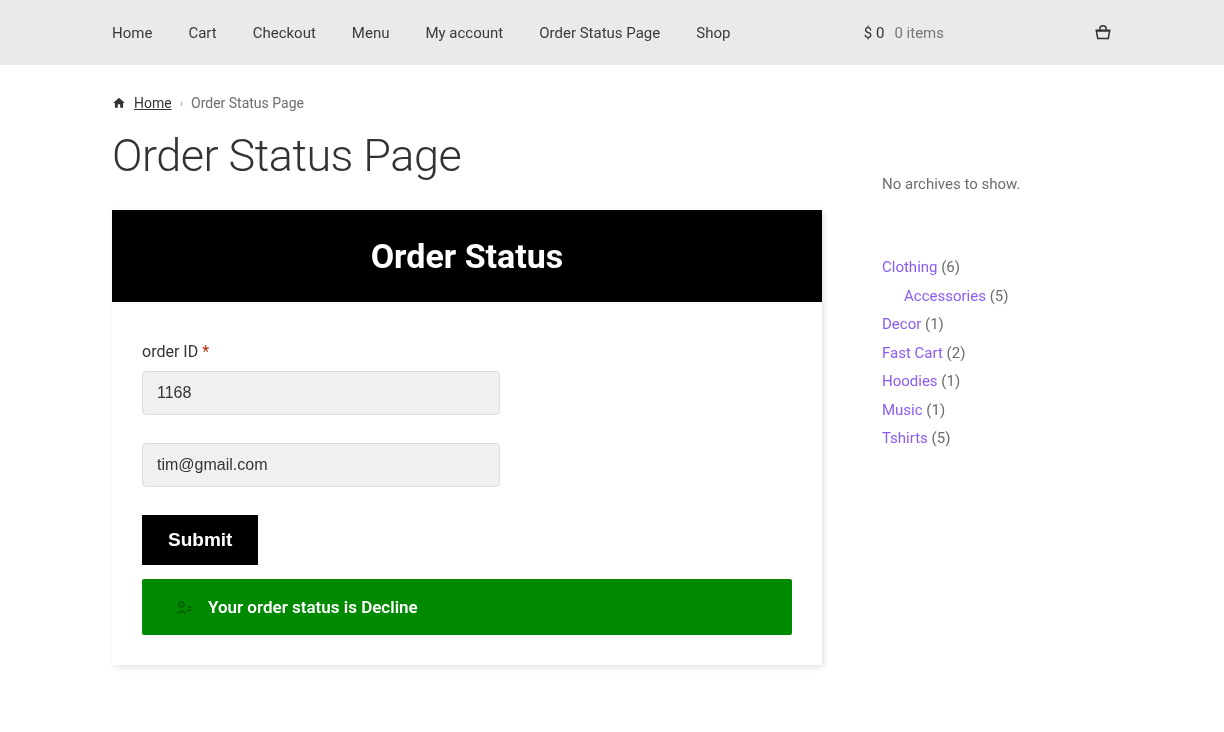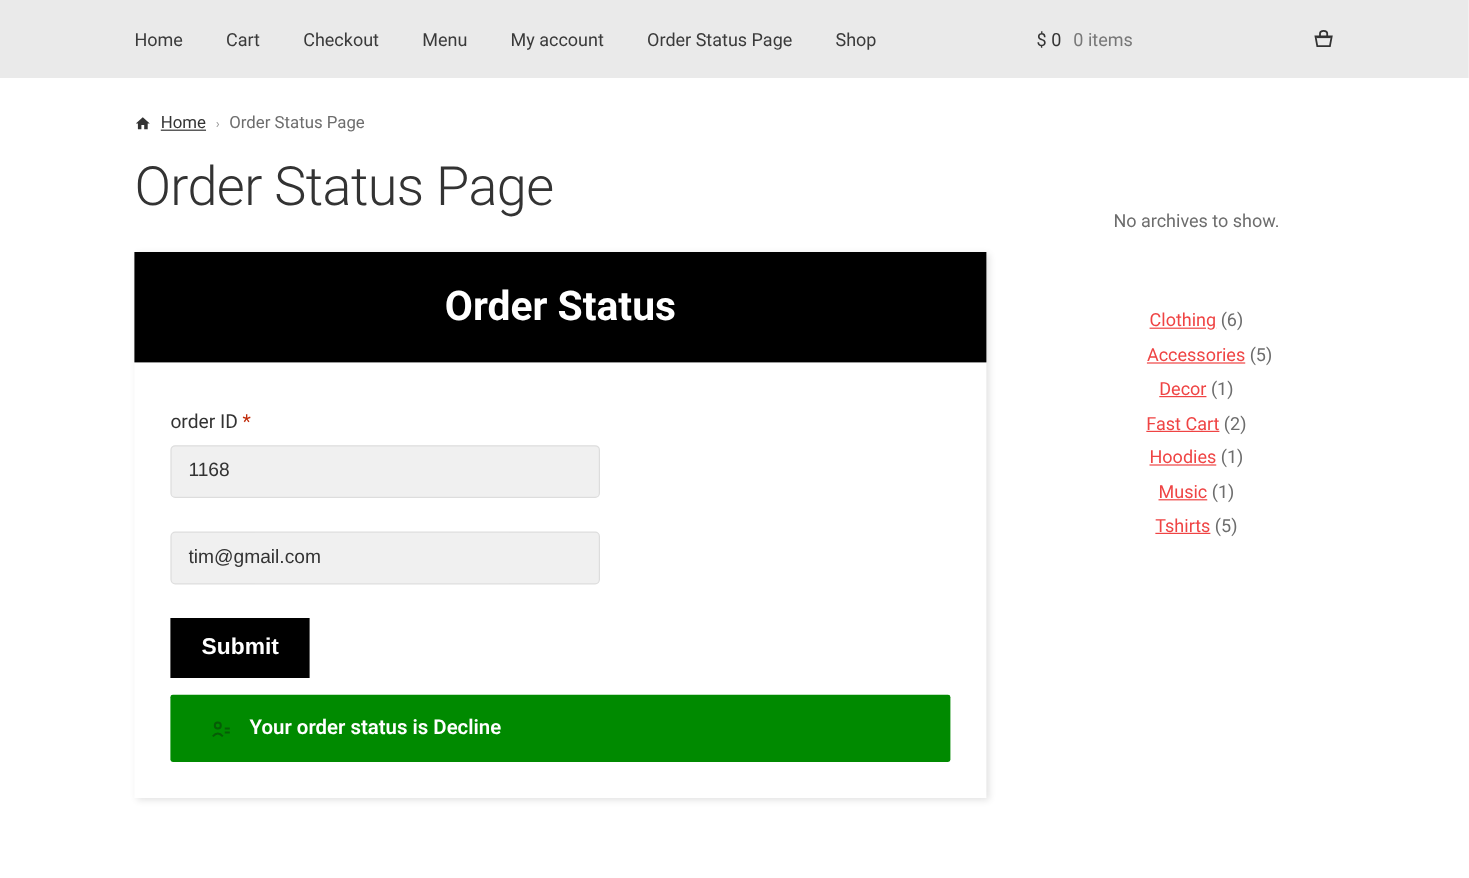--- a/index.html
+++ b/index.html
@@ -49,21 +49,20 @@
     display: flex;
     gap: 60px;
   }
   .main-col {
     flex: 1;
     max-width: 710px;
   }
   .side-col {
     width: 230px;
     padding-top: 80px;
-    text-align: center;
   }
   .breadcrumb {
     display: flex;
     align-items: center;
     gap: 8px;
     font-size: 14px;
     color: #6d6d6d;
     margin-bottom: 18px;
   }
   .breadcrumb a {
@@ -151,22 +150,21 @@
     font-size: 15px;
     color: #6d6d6d;
     margin-bottom: 60px;
   }
   .cat-list {
     list-style: none;
     font-size: 15px;
     line-height: 1.9;
   }
   .cat-list li a {
-    color: #ef4444;
-    text-decoration: underline;
+    color: #8b5cf6;
   }
   .cat-list li span.count {
     color: #6d6d6d;
     text-decoration: none;
   }
   .cat-sub {
     padding-left: 22px;
   }
 </style>
 </head>

